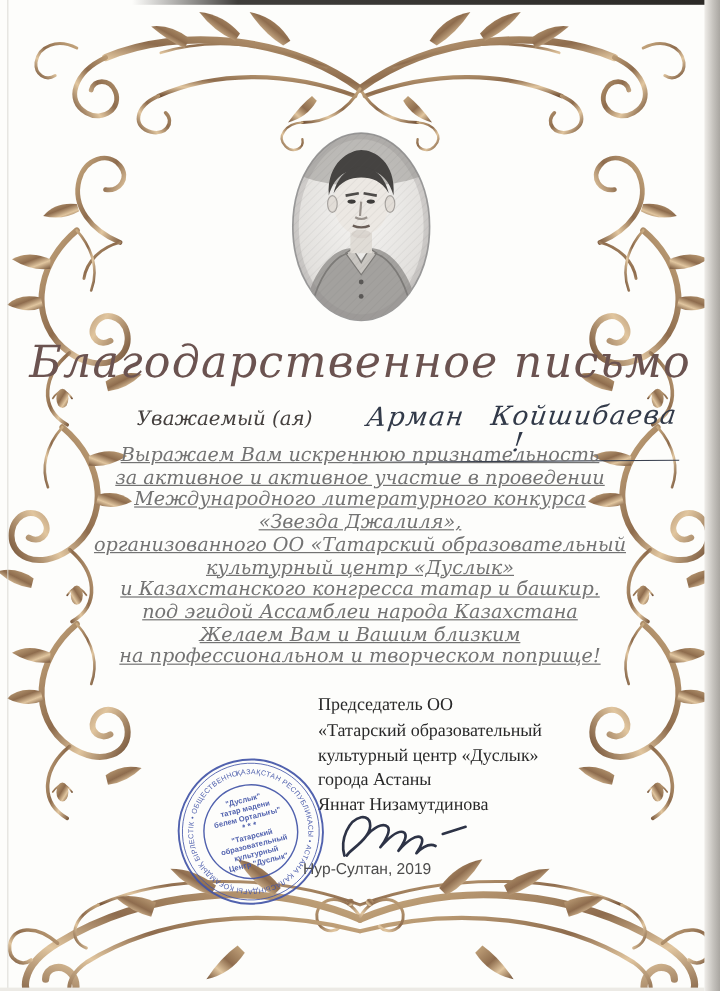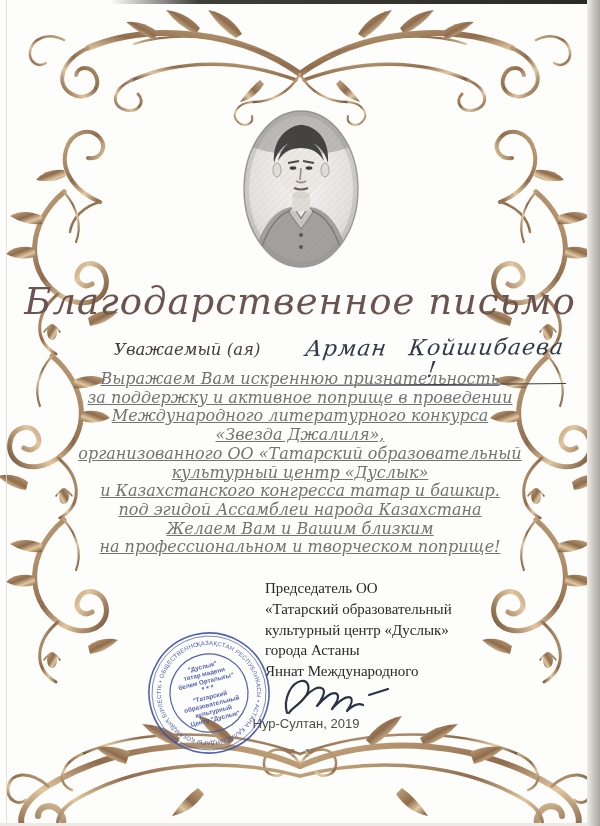--- a/index.html
+++ b/index.html
@@ -169,37 +169,37 @@
 
   <div class="title">Благодарственное письмо</div>
 
   <div class="salut">
     <span class="lbl">Уважаемый (ая)</span>
     <span class="name">Арман  Койшибаева !</span>
   </div>
 
   <div class="bodytext">
     <div>Выражаем Вам искреннюю признательность</div>
-    <div>за поддержку и активное поприще в проведении</div>
+    <div>за активное и активное участие в проведении</div>
     <div>Международного литературного конкурса</div>
     <div>«Звезда Джалиля»,</div>
     <div>организованного ОО «Татарский образовательный</div>
     <div>культурный центр «Дуслык»</div>
     <div>и Казахстанского конгресса татар и башкир.</div>
     <div>под эгидой Ассамблеи народа Казахстана</div>
     <div>Желаем Вам и Вашим близким</div>
     <div>на профессиональном и творческом поприще!</div>
   </div>
 
   <div class="sign">
     <div>Председатель ОО</div>
     <div>«Татарский образовательный</div>
     <div>культурный центр «Дуслык»</div>
     <div>города Астаны</div>
-    <div>Яннат Международного</div>
+    <div>Яннат Низамутдинова</div>
   </div>
 
   <svg class="stamp" viewBox="-63 -63 126 126" aria-hidden="true">
     <g fill="none" stroke="#4355a8">
       <circle r="60" stroke-width="1.6"></circle>
       <circle r="57" stroke-width=".7"></circle>
       <circle r="39" stroke-width="1.2"></circle>
     </g>
     <defs>
       <path id="ringp" d="M 0 -48 A 48 48 0 1 1 -0.02 -48"></path>

